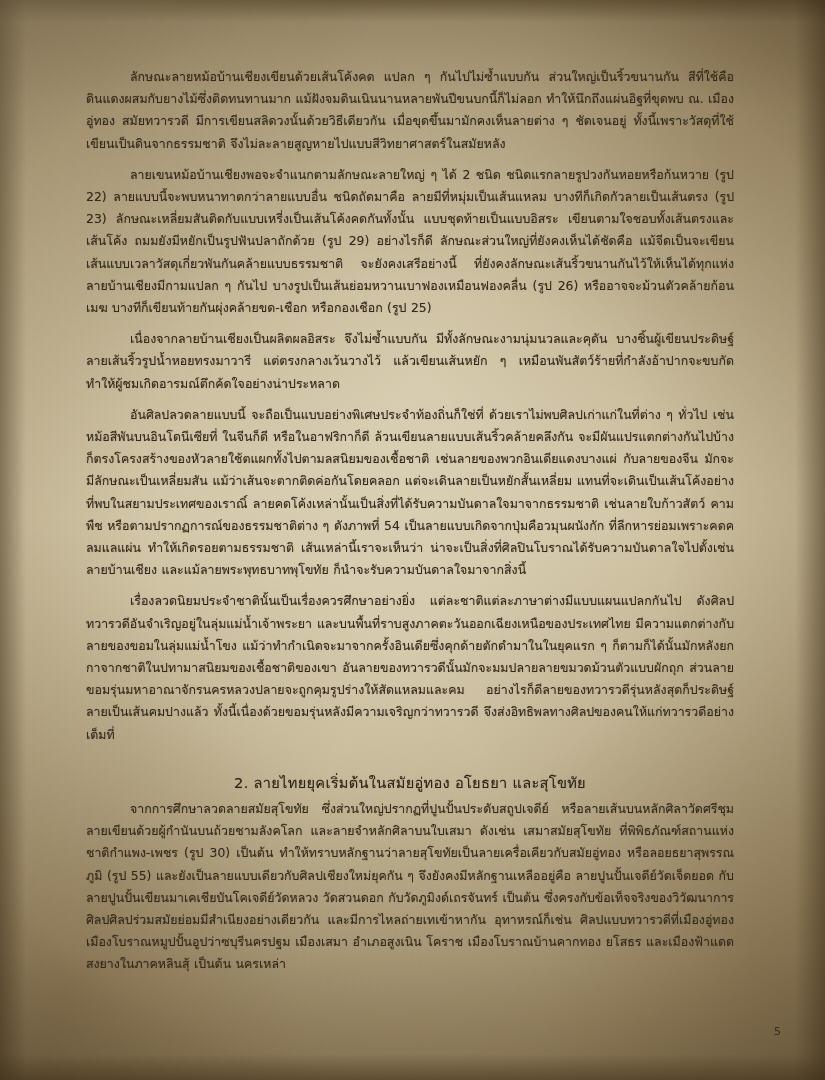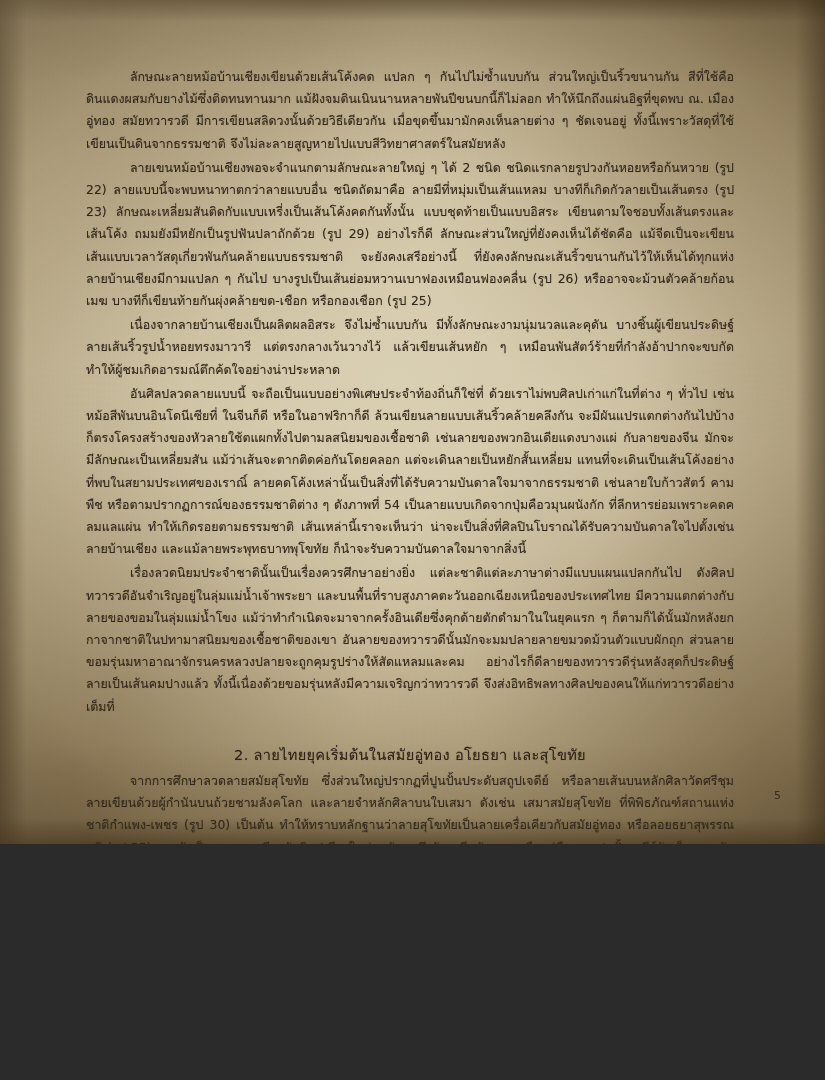--- a/index.html
+++ b/index.html
@@ -3,21 +3,21 @@
 <meta charset="utf-8">
 <style>
   html, body {
     margin: 0;
     padding: 0;
     background: #2b2b2b;
   }
   .page {
     position: relative;
     width: 825px;
-    height: 844px;
+    height: 1080px;
     overflow: hidden;
     background:
       radial-gradient(ellipse 70% 55% at 48% 45%, #d9cfb3 0%, #d3c7a8 45%, #c8b996 72%, #b8a67f 100%);
     font-family: "DejaVu Sans", sans-serif;
     color: #2a2218;
   }
   
   .page::before {
     content: "";
     position: absolute;
@@ -65,21 +65,21 @@
     margin: 0 0 2px 0;
     font-size: 12.4px;
     line-height: 22.2px;
     text-align: justify;
     text-justify: inter-word;
     text-indent: 44px;
     color: #33291c;
     text-shadow: 0 0 1px rgba(60,45,25,0.35);
     word-spacing: 0.5px;
   }
-  p.gap { margin-top: 2px; }
+  p.gap { margin-top: 9px; }
 
   h2.heading {
     margin: 26px 0 4px 0;
     font-size: 14.6px;
     line-height: 22px;
     font-weight: normal;
     color: #2e241a;
     letter-spacing: 0.3px;
     text-shadow: 0 0 1px rgba(60,45,25,0.4);
     text-align: center;

